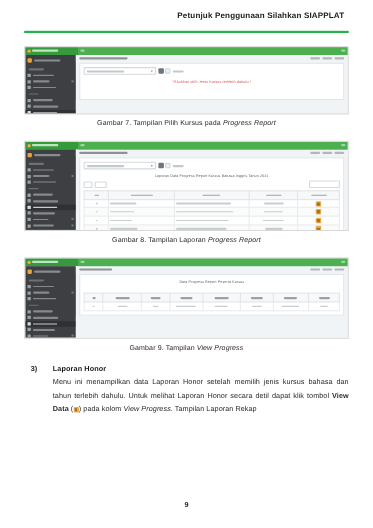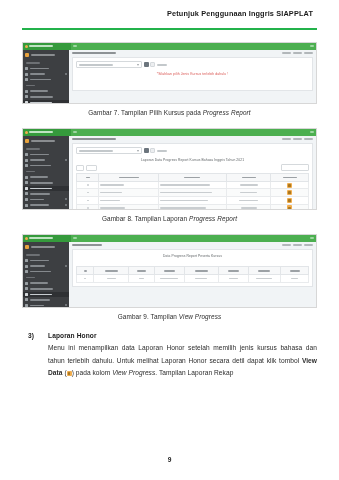--- a/index.html
+++ b/index.html
@@ -195,21 +195,21 @@
   .pagenum{
     position:absolute;left:0;right:0;bottom:17px;
     text-align:center;font-size:6.6px;font-weight:bold;color:#1a1a1a;
   }
 </style>
 </head>
 <body>
 
 <div class="page">
 
-  <div class="doc-header">Petunjuk Penggunaan Inggris SIAPPLAT</div>
+  <div class="doc-header">Petunjuk Penggunaan Silahkan SIAPPLAT</div>
   <div class="header-rule"></div>
 
   <div class="figure" style="margin-top:12px;">
     <div class="shot" style="height:60px;">
       <div class="shot-topbar">
         <div class="brand">
           <div class="brand-mark"></div>
           <div class="brand-txt"></div>
         </div>
         <div class="topbar-rest">

